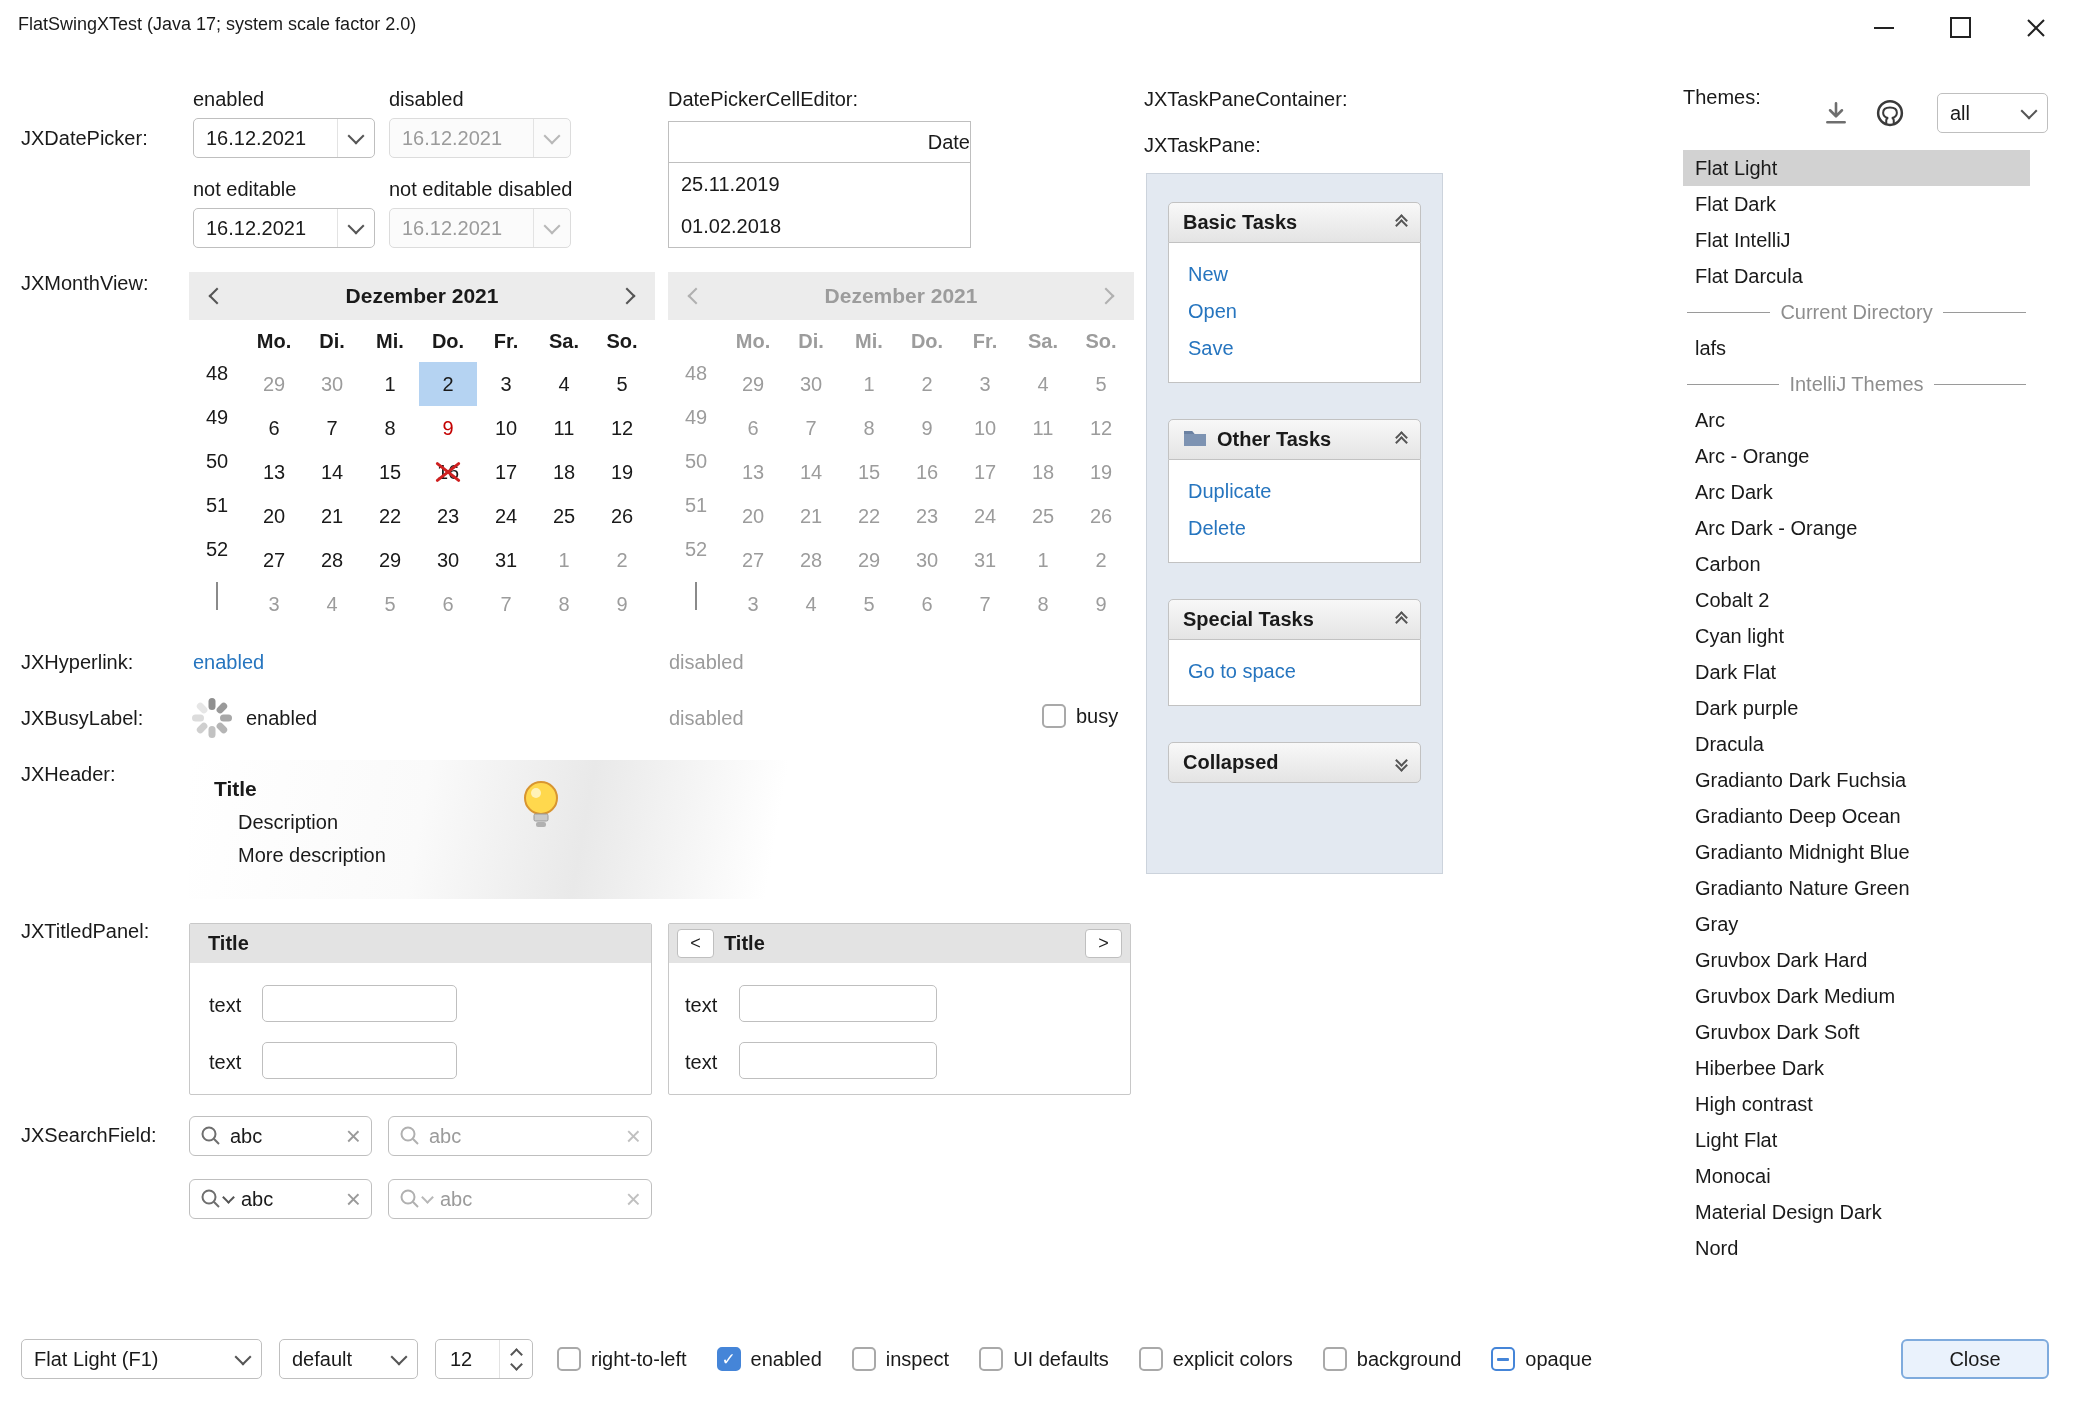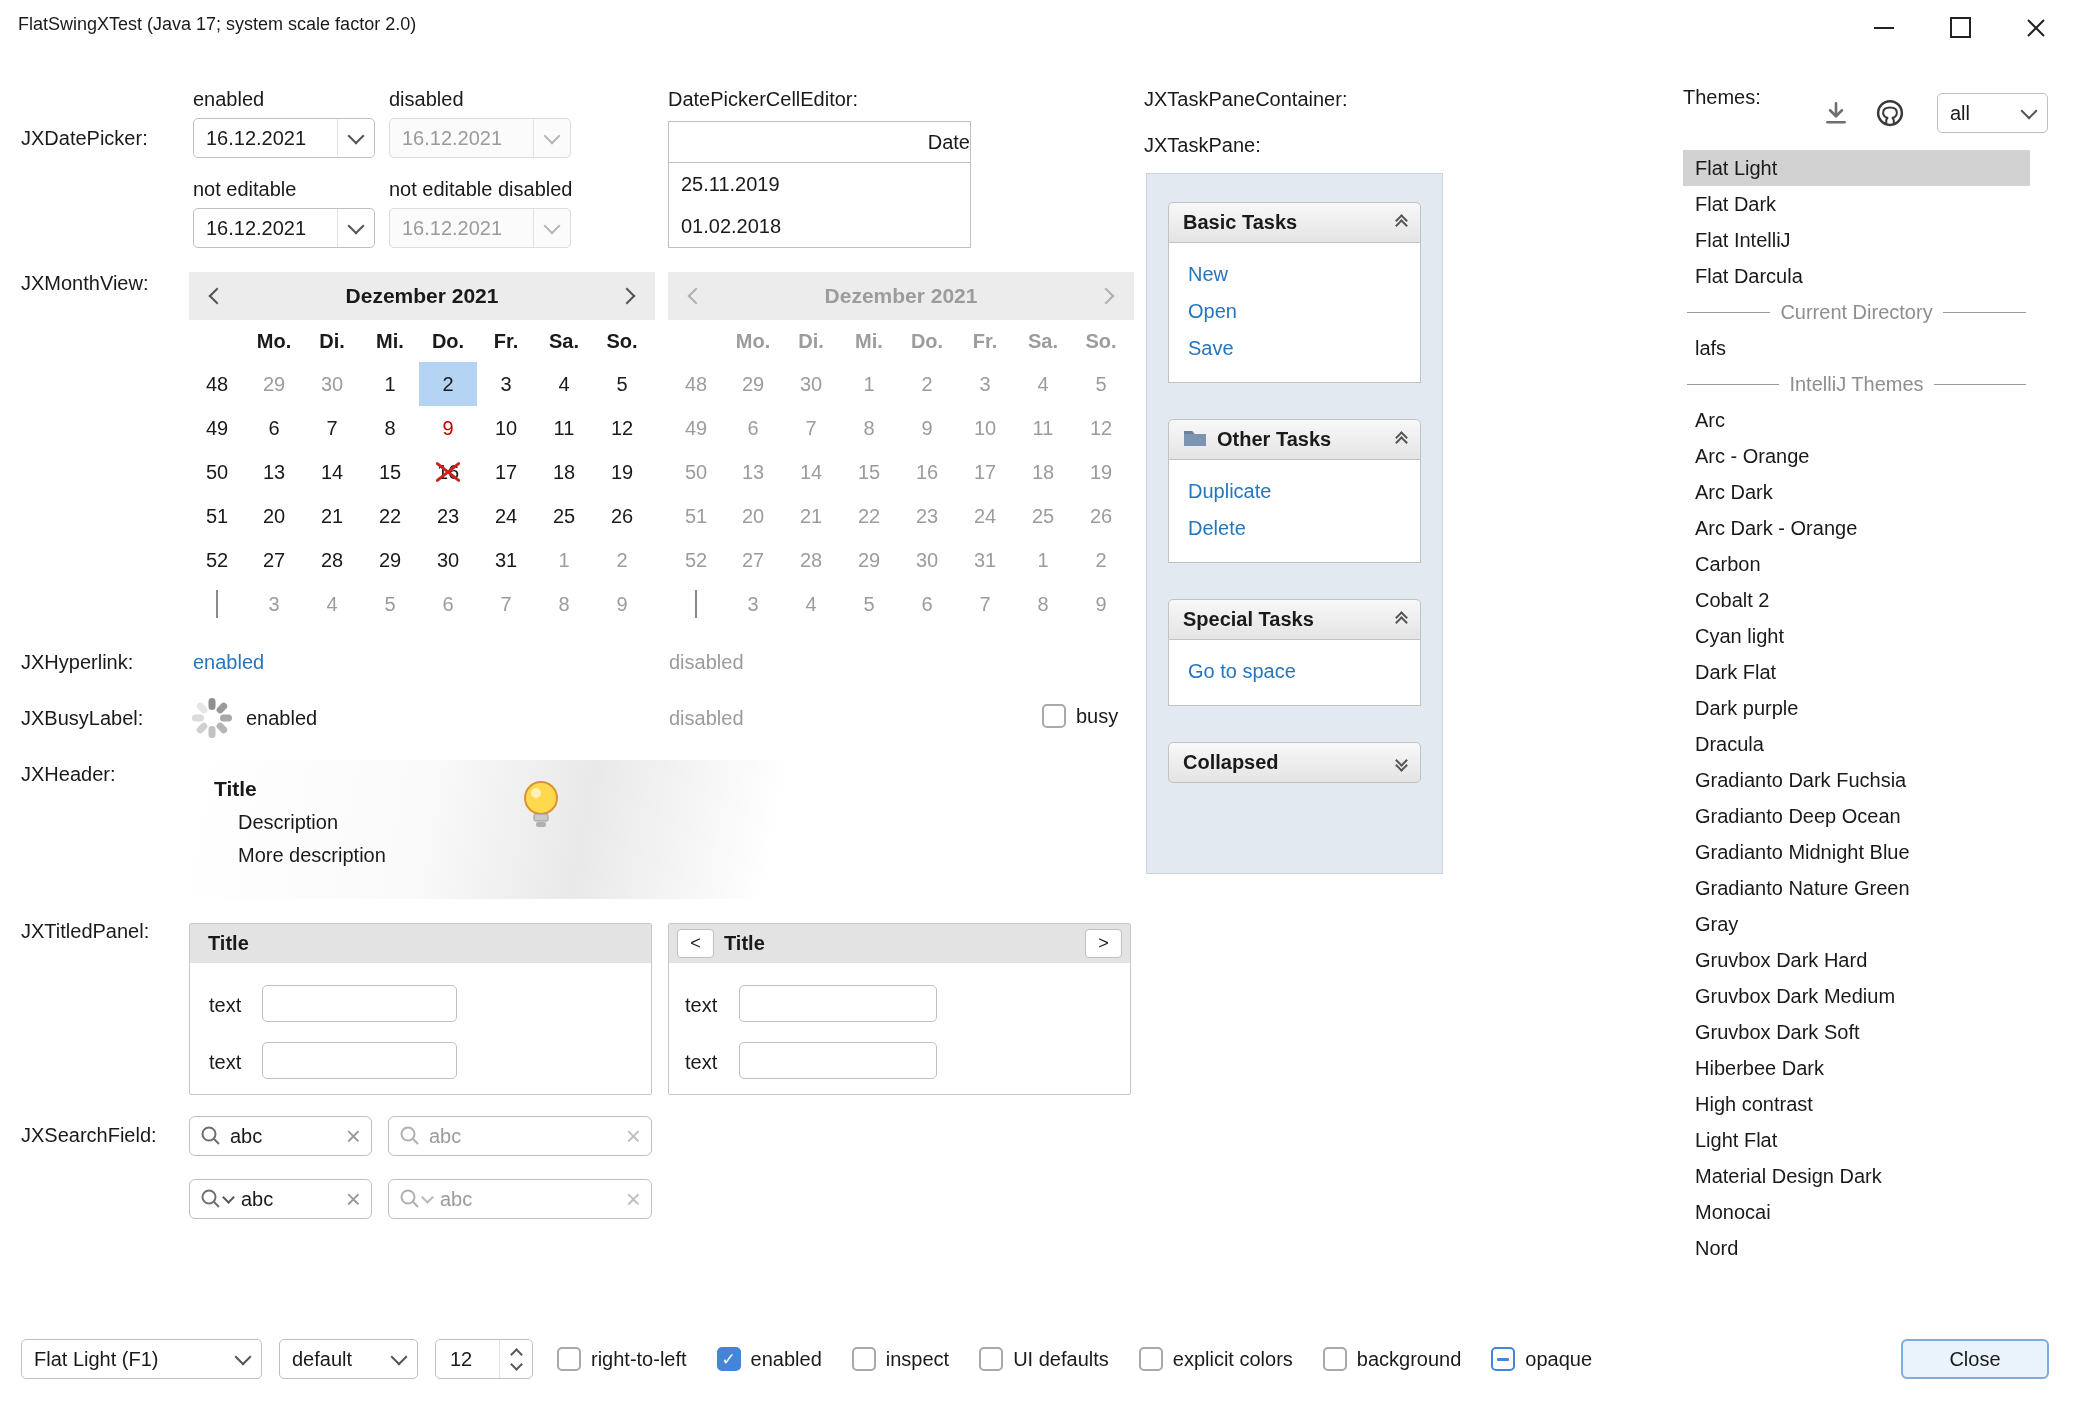--- a/index.html
+++ b/index.html
@@ -34,21 +34,21 @@
   .cet .thead{height:40px;line-height:40px;text-align:right;border-bottom:1px solid #bfbfbf}
   .cet .trow{height:42px;line-height:42px;padding-left:12px}
   
   .cal{position:absolute;width:466px;background:#fff}
   .cal-header{height:48px;background:#ececec;display:flex;align-items:center;padding:0 8px}
   .cal-title{flex:1;text-align:center;font-weight:bold;font-size:21px}
   .nav{width:40px;height:40px;display:flex;align-items:center;justify-content:center}
   .cal-days{display:flex;height:42px;align-items:center;font-weight:bold}
   .cal .wk{width:56px;text-align:center}
   .cal .cell{width:58px;text-align:center}
-  .cal-row{display:flex;height:44px;align-items:center}
+  .cal-row{display:flex;height:44px;align-items:flex-start}
   .cal-row .cell{height:44px;line-height:44px}
   .cell.muted{color:#9c9c9c}
   .cell.selected{background:#b5d3f2}
   .cell.red{color:#c40000}
   .crossed{position:relative}
   .crossed::before,.crossed::after{content:"";position:absolute;left:50%;top:50%;width:30px;height:3px;
      background:#cf2020;border-radius:2px}
   .crossed::before{transform:translate(-50%,-50%) rotate(38deg)}
   .crossed::after{transform:translate(-50%,-50%) rotate(-38deg)}
   .cal.dis, .cal.dis .cal-title, .cal.dis .cell, .cal.dis .wk{color:#9c9c9c}
@@ -541,22 +541,22 @@
     <div class="theme-item">Gradianto Deep Ocean</div>
     <div class="theme-item">Gradianto Midnight Blue</div>
     <div class="theme-item">Gradianto Nature Green</div>
     <div class="theme-item">Gray</div>
     <div class="theme-item">Gruvbox Dark Hard</div>
     <div class="theme-item">Gruvbox Dark Medium</div>
     <div class="theme-item">Gruvbox Dark Soft</div>
     <div class="theme-item">Hiberbee Dark</div>
     <div class="theme-item">High contrast</div>
     <div class="theme-item">Light Flat</div>
+    <div class="theme-item">Monocai</div>
     <div class="theme-item">Material Design Dark</div>
-    <div class="theme-item">Monocai</div>
     <div class="theme-item">Nord</div>
   </div>
 
 <div class="combo" style="left:21px;top:1339px;width:241px">
   <span class="val">Flat Light (F1)</span>
   <span class="arrowbox">
       <i class="chev d" style="margin-top:-4px"></i>
     </span>
 </div>
 <div class="combo" style="left:279px;top:1339px;width:139px">

